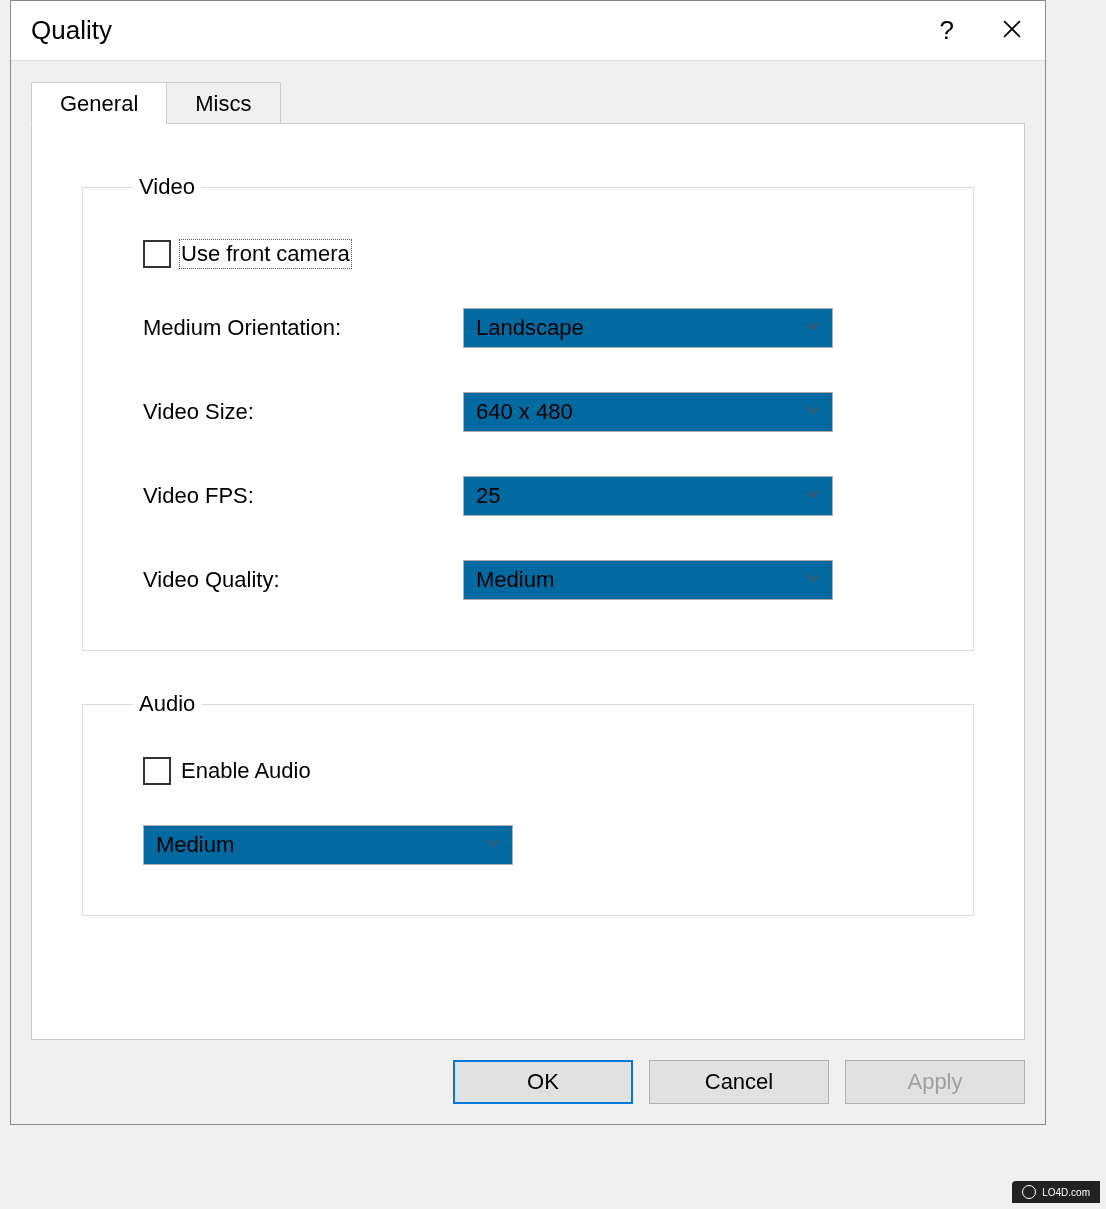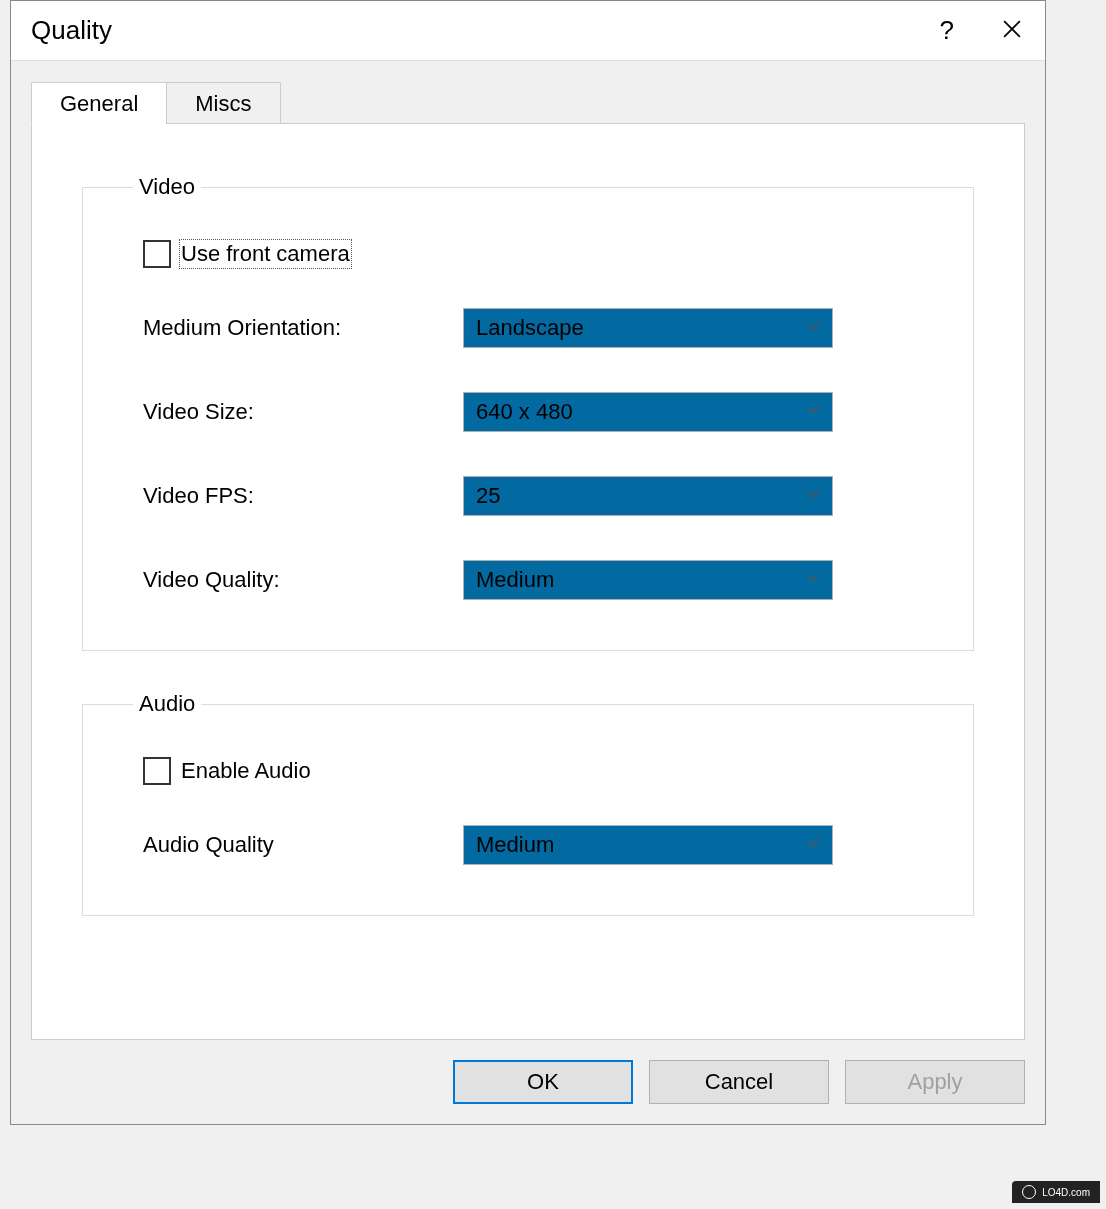--- a/index.html
+++ b/index.html
@@ -287,21 +287,20 @@
 
       <fieldset>
         <legend>Audio</legend>
 
         <div class="checkbox-row">
           <div class="checkbox"></div>
           <span class="checkbox-label">Enable Audio</span>
         </div>
 
         <div class="form-row">
-          <div class="form-label">Audio Quality</div>
           <div class="dropdown">
             <span class="dropdown-value">Medium</span>
             <span class="chev"><svg viewBox="0 0 14 14">
                   <polyline points="2,4 7,10 12,4" fill="none" stroke="#555" stroke-width="1.5"></polyline>
                 </svg></span>
           </div>
         </div>
       </fieldset>
 
     </div>

